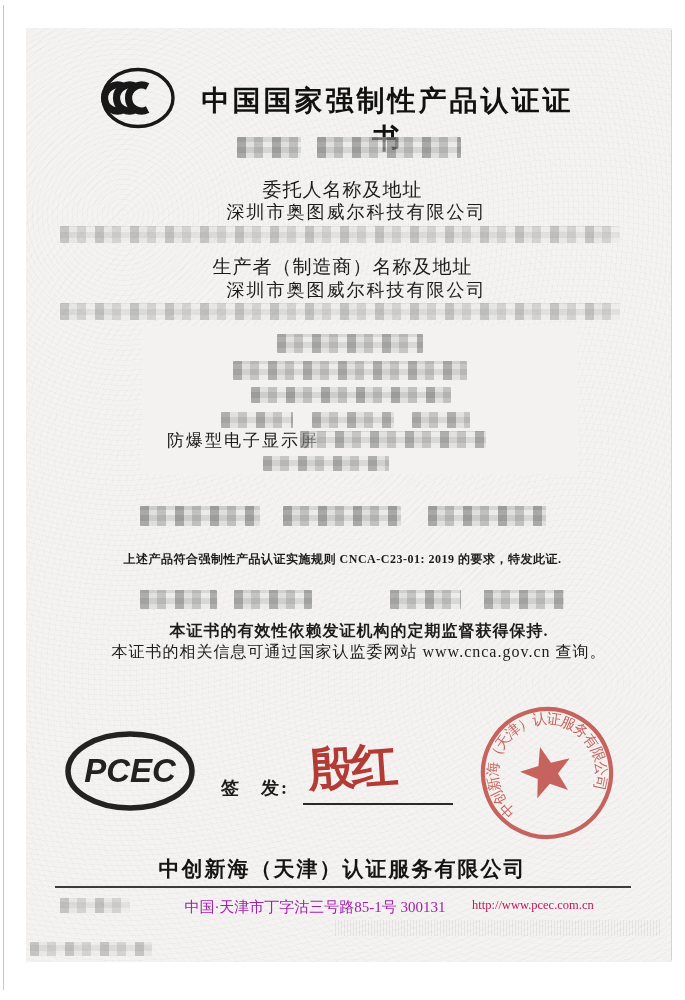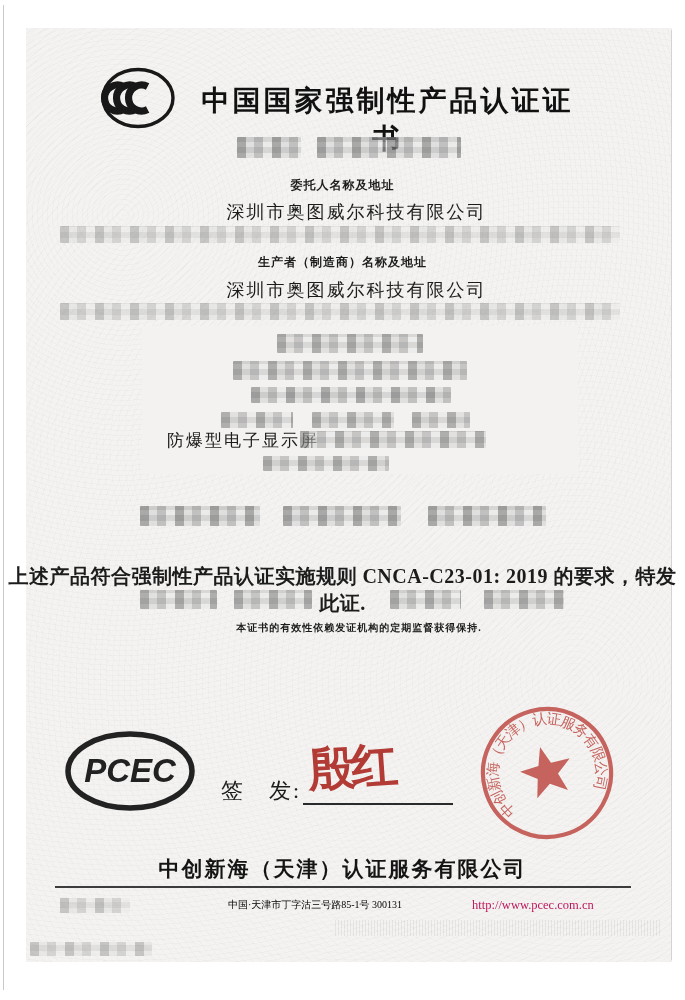--- a/index.html
+++ b/index.html
@@ -24,57 +24,57 @@
 
   
   .ccc-logo{left:100px;top:66px;width:76px;height:64px;}
   .cert-title{
     top:82px;left:190px;width:395px;text-align:center;
     font-family:"Liberation Sans","DejaVu Sans",sans-serif;
     font-weight:bold;font-size:28px;letter-spacing:3px;color:#111;
   }
 
   
-  .sec-head{font-weight:bold;font-size:12px;letter-spacing:1px;}
+  .sec-head{font-weight:normal;font-size:19px;letter-spacing:1px;}
   .body-line{font-size:18px;letter-spacing:2px;margin-left:28px;}
-  .small-bold{font-weight:bold;font-size:10px;letter-spacing:1px;padding-left:33px;}
+  .small-bold{font-weight:bold;font-size:16px;letter-spacing:1px;padding-left:33px;}
 
   
   .blur{
     position:absolute;border-radius:1px;
     background-image:
       repeating-linear-gradient(90deg, rgba(118,118,118,.60) 0 9px, rgba(196,196,196,.45) 9px 17px, rgba(150,150,150,.55) 17px 26px, rgba(219,219,219,.40) 26px 35px),
       repeating-linear-gradient(0deg, rgba(255,255,255,.30) 0 5px, rgba(135,135,135,.28) 5px 11px);
   }
   .blur.light{opacity:.62;}
   .blur.dark{opacity:.92;}
 
   .light-box{position:absolute;left:142px;top:326px;width:436px;height:148px;background:#f3f2f0;}
 
   
-  .statement{top:563px;font-weight:bold;font-size:20px;letter-spacing:0.5px;}
+  .statement{top:551px;font-weight:bold;font-size:12px;letter-spacing:0.5px;}
 
   
   .pcec-logo{left:64px;top:730px;width:132px;height:82px;}
 
-  .sign-label{left:221px;top:776px;font-weight:normal;font-size:22px;letter-spacing:2px;}
+  .sign-label{left:221px;top:776px;font-weight:bold;font-size:18px;letter-spacing:2px;}
   .sign-line{left:303px;top:803px;width:150px;height:2px;background:#2a2a2a;}
   .signature{
     left:308px;top:736px;font-size:47px;color:#b23b35;font-weight:bold;
     transform:rotate(-4deg);letter-spacing:-4px;
     font-family:"DejaVu Serif","Liberation Serif",serif;
   }
 
   
   .stamp{left:478px;top:704px;width:138px;height:138px;transform:rotate(-15deg);opacity:.88;}
 
   
   .footer-company{top:855px;font-family:"Liberation Sans","DejaVu Sans",sans-serif;font-weight:bold;font-size:21px;letter-spacing:2px;color:#141414;}
   .footer-rule{left:55px;top:886px;width:576px;height:2px;background:#3c3c3c;}
-  .footer-address{left:150px;top:898px;width:330px;text-align:center;font-size:10px;color:#000000;}
+  .footer-address{left:150px;top:898px;width:330px;text-align:center;font-size:15px;color:#a21caf;}
   .footer-url{left:472px;top:898px;width:170px;text-align:left;font-size:12.5px;color:#be185d;font-family:"Liberation Serif","DejaVu Serif",serif;}
   .hatch{
     left:335px;top:920px;width:326px;height:16px;
     background:repeating-linear-gradient(90deg, rgba(0,0,0,.06) 0 1px, transparent 1px 3px);
   }
 </style>
 </head>
 <body>
 
 <div id="page">
@@ -118,20 +118,21 @@
   <div class="blur" style="left:428px;top:506px;width:118px;height:20px;"></div>
 
   <div class="abs ctr statement">上述产品符合强制性产品认证实施规则 CNCA-C23-01: 2019 的要求，特发此证.</div>
 
   <div class="blur dark" style="left:140px;top:590px;width:77px;height:19px;"></div>
   <div class="blur dark" style="left:234px;top:590px;width:78px;height:19px;"></div>
   <div class="blur dark" style="left:390px;top:590px;width:71px;height:19px;"></div>
   <div class="blur dark" style="left:484px;top:590px;width:80px;height:19px;"></div>
 
   <div class="abs ctr small-bold" style="top:621px;">本证书的有效性依赖发证机构的定期监督获得保持.</div>
+  <div class="abs ctr small-bold" style="top:642px;font-weight:normal;">本证书的相关信息可通过国家认监委网站 www.cnca.gov.cn 查询。</div>
 
   <svg class="abs pcec-logo" viewBox="-66 -41 132 82">
     <ellipse cx="0" cy="0" rx="62" ry="37" fill="none" stroke="#222" stroke-width="5.5"></ellipse>
     <text x="0" y="11" text-anchor="middle" font-family="Liberation Sans, DejaVu Sans, sans-serif" font-size="33" font-weight="bold" font-style="italic" fill="#222">PCEC</text>
   </svg>
 
   <div class="abs sign-label">签　发:</div>
   <div class="abs sign-line"></div>
   <div class="abs signature">殷红</div>
 

